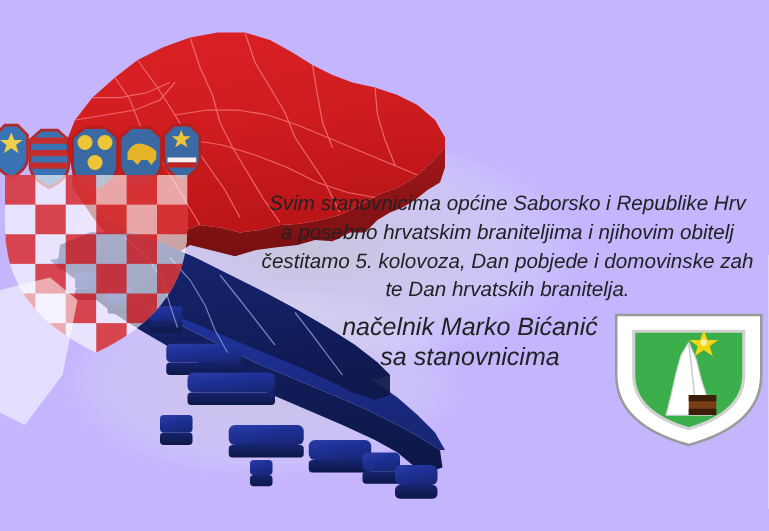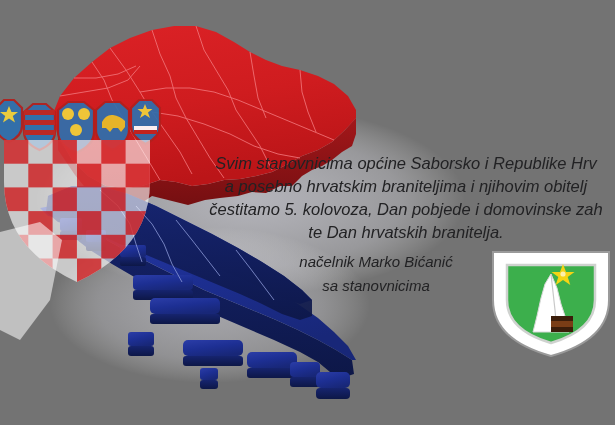--- a/index.html
+++ b/index.html
@@ -4,21 +4,21 @@
 <style>
   html, body {
     margin: 0;
     padding: 0;
     background: #ffffff;
   }
   #stage {
     position: relative;
     width: 615px;
     height: 425px;
-    background: #737373;
+    background: #c4b5fd;
     overflow: hidden;
     font-family: "Liberation Sans", sans-serif;
   }
 
   
   #map-graphic {
     position: absolute;
     left: 0;
     top: 0;
     width: 615px;
@@ -46,21 +46,21 @@
   #signature-block {
     position: absolute;
     left: 176px;
     top: 250px;
     width: 400px;
     text-align: center;
   }
   .sig-line {
     font-family: "Liberation Sans", sans-serif;
     font-style: italic;
-    font-size: 15px;
+    font-size: 20px;
     line-height: 24px;
     color: #222224;
     white-space: nowrap;
     text-align: center;
   }
 
   
   #municipal-coa {
     position: absolute;
     left: 487px;

